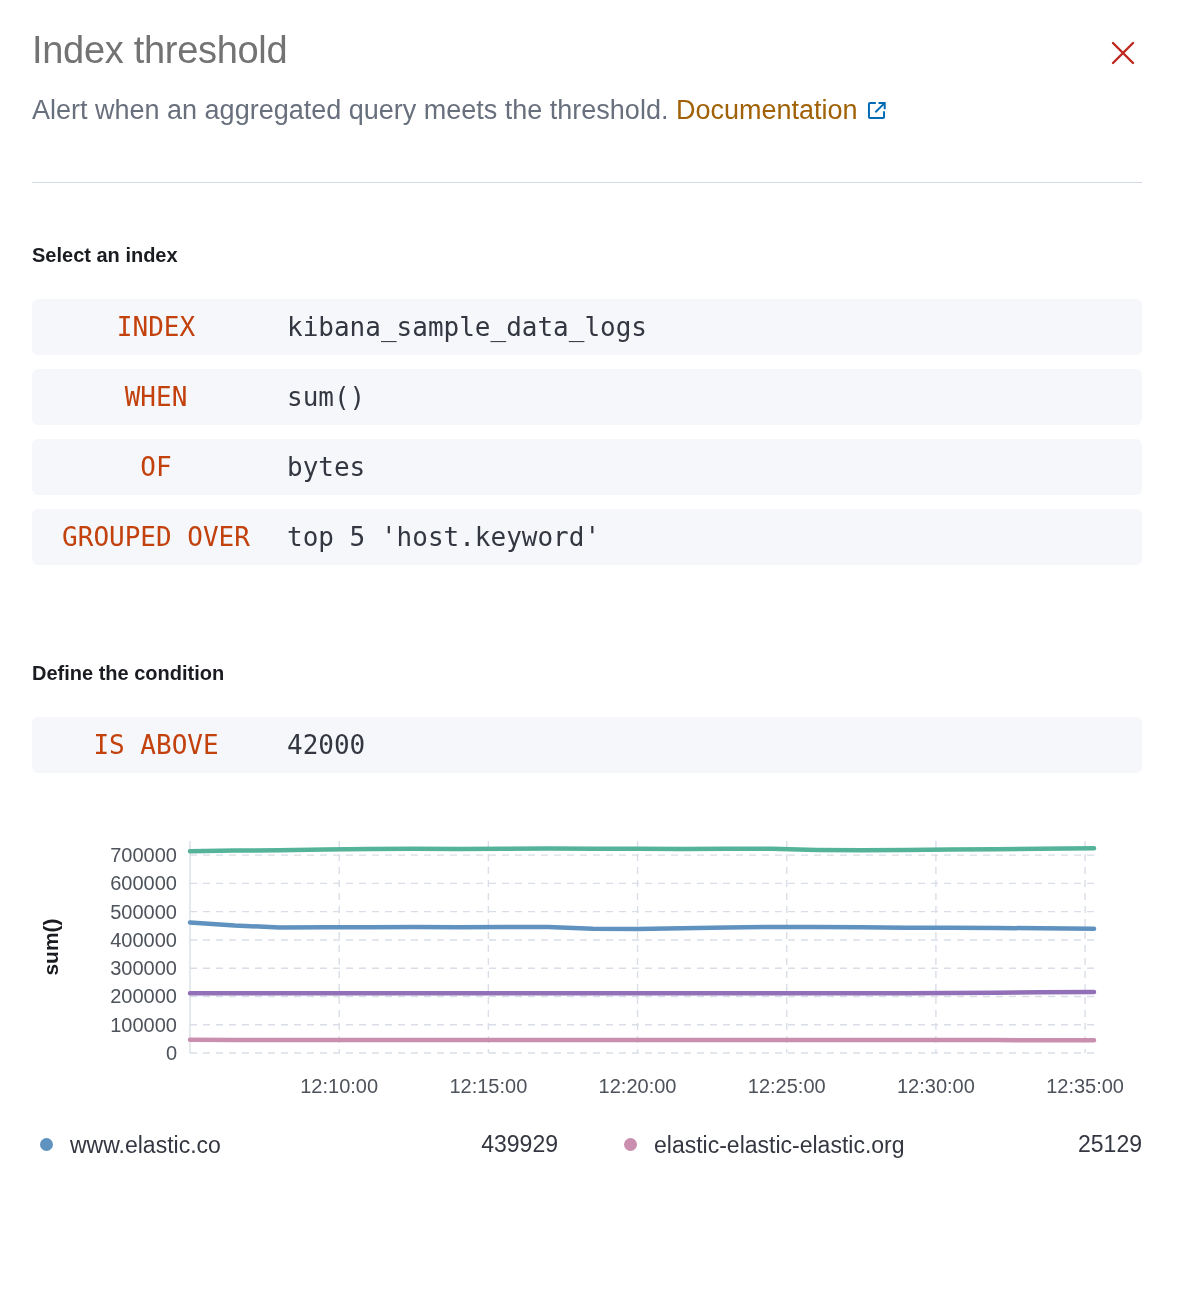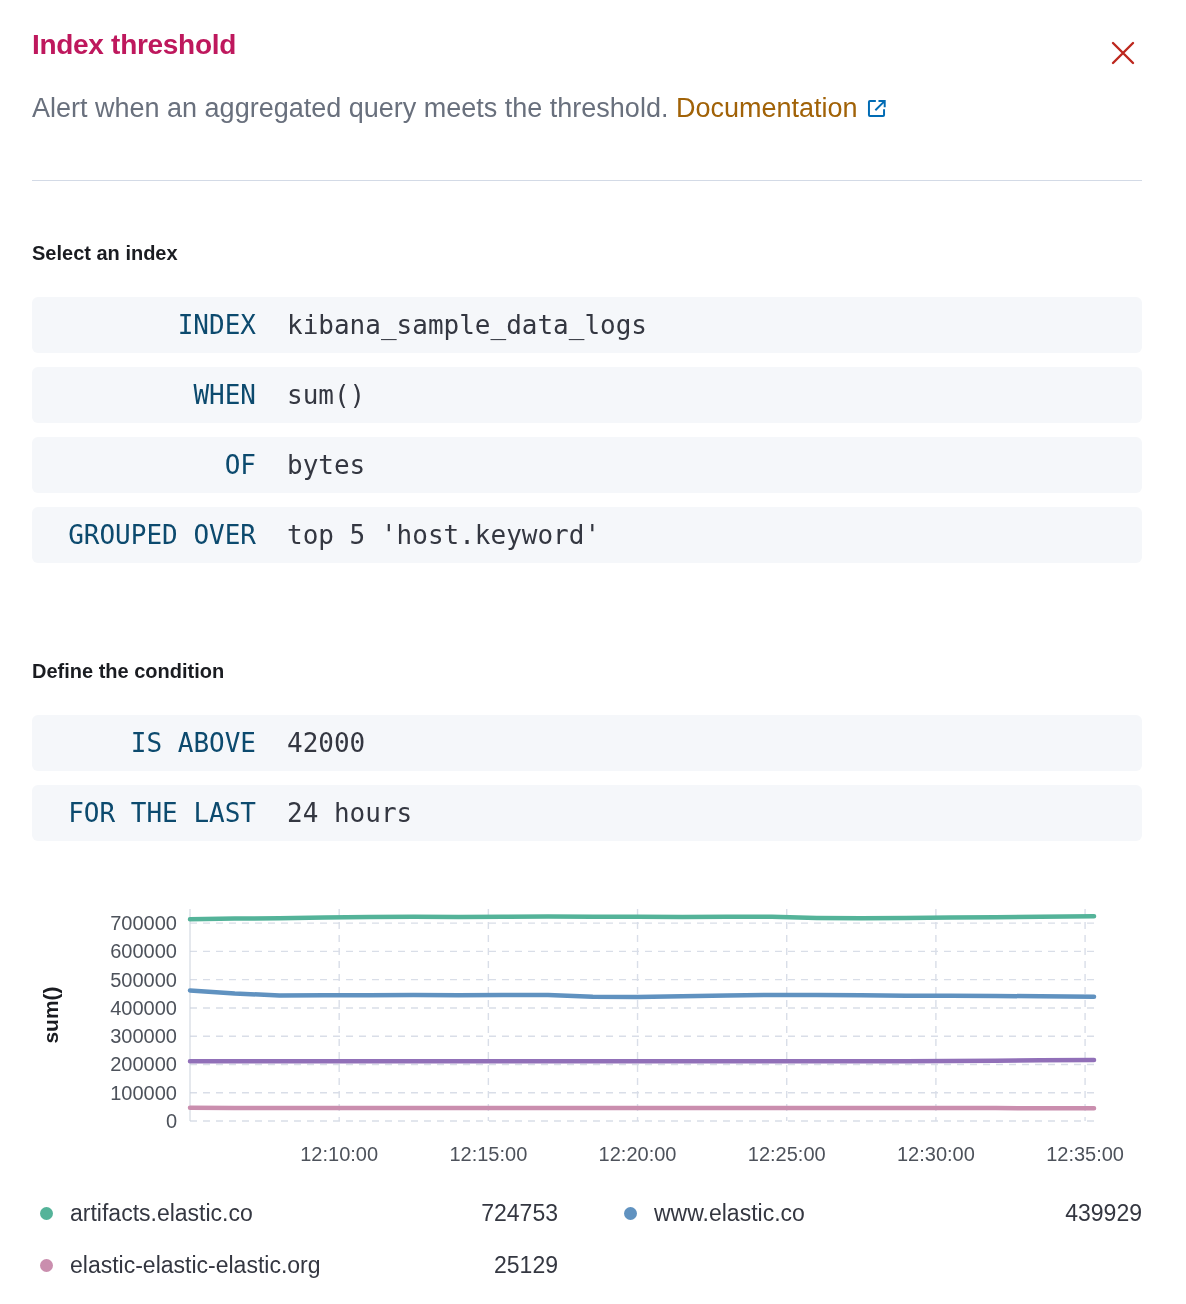--- a/index.html
+++ b/index.html
@@ -6,21 +6,21 @@
   html, body { background: #ffffff; }
   body {
     width: 1186px; height: 1304px; overflow: hidden;
     font-family: "Liberation Sans", sans-serif;
     color: #1a1c21;
   }
   .flyout { padding: 28px 44px 40px 32px; }
 
   
   .flyout-header { display: flex; justify-content: space-between; align-items: flex-start; }
-  .page-title { font-size: 28px; font-weight: 700; line-height: 1.2; letter-spacing: -0.3px; color: #be185d; }
+  .page-title { font-size: 38px; font-weight: 400; line-height: 1.2; letter-spacing: -0.3px; color: #737373; }
   .close-btn { background: none; border: none; cursor: pointer; padding: 6px; margin-top: 6px; }
   .close-btn svg { display: block; }
 
   .subtitle { margin-top: 18px; font-size: 27px; line-height: 36px; color: #69707D; }
   .doc-link { color: #a16207; text-decoration: none; cursor: pointer; white-space: nowrap; }
   .doc-link svg { margin-left: 8px; vertical-align: -2px; }
 
   .divider { border: none; border-top: 1px solid #D3DAE6; margin-top: 54px; }
 
   h2.section-heading { font-size: 20px; font-weight: 700; color: #1a1c21; margin-top: 54px; line-height: 36px; }
@@ -32,21 +32,21 @@
     border-radius: 6px;
     height: 56px;
     display: flex; align-items: center;
     padding: 0 24px;
     margin-bottom: 14px;
     font-family: "DejaVu Sans Mono", "Liberation Mono", monospace;
     font-size: 26px;
     cursor: pointer;
   }
   .expr-row:last-child { margin-bottom: 0; }
-  .expr-label { color: #0c4a6e; width: 200px; text-align: right; flex: none; white-space: pre; }
+  .expr-label { color: #c2410c; width: 200px; text-align: center; flex: none; white-space: pre; }
   .expr-value { color: #343741; margin-left: 31px; white-space: pre; }
 
   
   .chart-wrap { margin-top: 58px; }
   .chart-wrap svg { display: block; }
   .tick { font-size: 20px; fill: #4d525b; font-family: "Liberation Sans", sans-serif; }
   .ylabel { font-size: 21px; font-weight: 700; fill: #1a1c21; font-family: "Liberation Sans", sans-serif; }
 
   
   .legend {
@@ -108,24 +108,20 @@
     </div>
   </div>
 
   <h2 class="section-heading second">Define the condition</h2>
 
   <div class="rows">
     <div class="expr-row">
       <span class="expr-label">IS ABOVE</span>
       <span class="expr-value">42000</span>
     </div>
-    <div class="expr-row">
-      <span class="expr-label">FOR THE LAST</span>
-      <span class="expr-value">24 hours</span>
-    </div>
   </div>
 
   <div class="chart-wrap">
     <svg id="chart-svg" width="1110" height="285" viewBox="0 0 1110 285">
         <line x1="158" y1="222" x2="1068" y2="222" stroke="#D9DEE8" stroke-width="1.4" stroke-dasharray="7 6"></line>
         <text x="145" y="229" text-anchor="end" class="tick">0</text>
         <line x1="158" y1="193.73333333333335" x2="1068" y2="193.73333333333335" stroke="#D9DEE8" stroke-width="1.4" stroke-dasharray="7 6"></line>
         <text x="145" y="200.73333333333335" text-anchor="end" class="tick">100000</text>
         <line x1="158" y1="165.46666666666667" x2="1068" y2="165.46666666666667" stroke="#D9DEE8" stroke-width="1.4" stroke-dasharray="7 6"></line>
         <text x="145" y="172.46666666666667" text-anchor="end" class="tick">200000</text>
@@ -155,25 +151,20 @@
         <polyline points="158,20.317333333333323 202.75409836065575,19.610666666666674 247.5081967213115,19.186666666666667 292.2622950819672,18.621333333333325 337.016393442623,18.05600000000001 381.7704918032787,17.632000000000005 426.5245901639344,17.914666666666676 471.27868852459017,17.773333333333312 516.032786885246,17.49066666666667 560.7868852459017,17.632000000000005 605.5409836065573,17.773333333333312 650.2950819672132,17.914666666666676 695.0491803278688,17.773333333333312 739.8032786885246,17.632000000000005 784.5573770491803,18.903999999999996 829.3114754098361,19.328000000000003 874.0655737704918,19.045333333333332 918.8196721311476,18.621333333333325 963.5737704918033,18.19733333333332 1008.327868852459,17.773333333333312 1062.032786885246,17.136485333333326" fill="none" stroke="#54B399" stroke-width="4.5" stroke-linejoin="round" stroke-linecap="round"></polyline>
         <polyline points="158,91.40800000000002 202.75409836065575,94.51733333333333 247.5081967213115,96.49600000000001 292.2622950819672,96.35466666666666 337.016393442623,96.21333333333332 381.7704918032787,96.072 426.5245901639344,96.21333333333332 471.27868852459017,95.93066666666667 516.032786885246,96.072 560.7868852459017,97.768 605.5409836065573,98.05066666666667 650.2950819672132,97.34400000000001 695.0491803278688,96.49600000000001 739.8032786885246,95.93066666666667 784.5573770491803,96.072 829.3114754098361,96.35466666666666 874.0655737704918,96.63733333333333 918.8196721311476,96.77866666666667 963.5737704918033,96.92 1008.327868852459,97.34400000000001 1062.032786885246,97.646736" fill="none" stroke="#6092C0" stroke-width="4.5" stroke-linejoin="round" stroke-linecap="round"></polyline>
         <polyline points="158,162.216 202.75409836065575,162.30079999999998 247.5081967213115,162.24426666666668 292.2622950819672,162.30079999999998 337.016393442623,162.27253333333334 381.7704918032787,162.24426666666668 426.5245901639344,162.30079999999998 471.27868852459017,162.27253333333334 516.032786885246,162.24426666666668 560.7868852459017,162.30079999999998 605.5409836065573,162.27253333333334 650.2950819672132,162.24426666666668 695.0491803278688,162.30079999999998 739.8032786885246,162.24426666666668 784.5573770491803,162.27253333333334 829.3114754098361,162.30079999999998 874.0655737704918,162.216 918.8196721311476,162.07466666666667 963.5737704918033,161.792 1008.327868852459,161.368 1062.032786885246,160.963504" fill="none" stroke="#9170B8" stroke-width="4.5" stroke-linejoin="round" stroke-linecap="round"></polyline>
         <polyline points="158,208.856 202.75409836065575,208.9408 247.5081967213115,208.91253333333333 292.2622950819672,208.96906666666666 337.016393442623,208.9408 381.7704918032787,208.96906666666666 426.5245901639344,208.9408 471.27868852459017,208.91253333333333 516.032786885246,208.96906666666666 560.7868852459017,208.9408 605.5409836065573,208.96906666666666 650.2950819672132,208.9408 695.0491803278688,208.96906666666666 739.8032786885246,208.91253333333333 784.5573770491803,208.9408 829.3114754098361,208.96906666666666 874.0655737704918,208.9408 918.8196721311476,209.0256 963.5737704918033,209.1104 1008.327868852459,209.1952 1062.032786885246,209.29328533333333" fill="none" stroke="#CA8EAE" stroke-width="4.5" stroke-linejoin="round" stroke-linecap="round"></polyline>
         <text x="26" y="116" transform="rotate(-90 26 116)" text-anchor="middle" class="ylabel">sum()</text>
       </svg>
   </div>
 
   <div class="legend">
     <div class="legend-item">
-      <span class="legend-dot" style="background: rgb(84, 179, 153);"></span>
-      <span class="legend-name">artifacts.elastic.co</span>
-      <span class="legend-value">724753</span>
-    </div>
-    <div class="legend-item">
       <span class="legend-dot" style="background: rgb(96, 146, 192);"></span>
       <span class="legend-name">www.elastic.co</span>
       <span class="legend-value">439929</span>
     </div>
     <div class="legend-item">
       <span class="legend-dot" style="background: rgb(202, 142, 174);"></span>
       <span class="legend-name">elastic-elastic-elastic.org</span>
       <span class="legend-value">25129</span>
     </div>
   </div>

